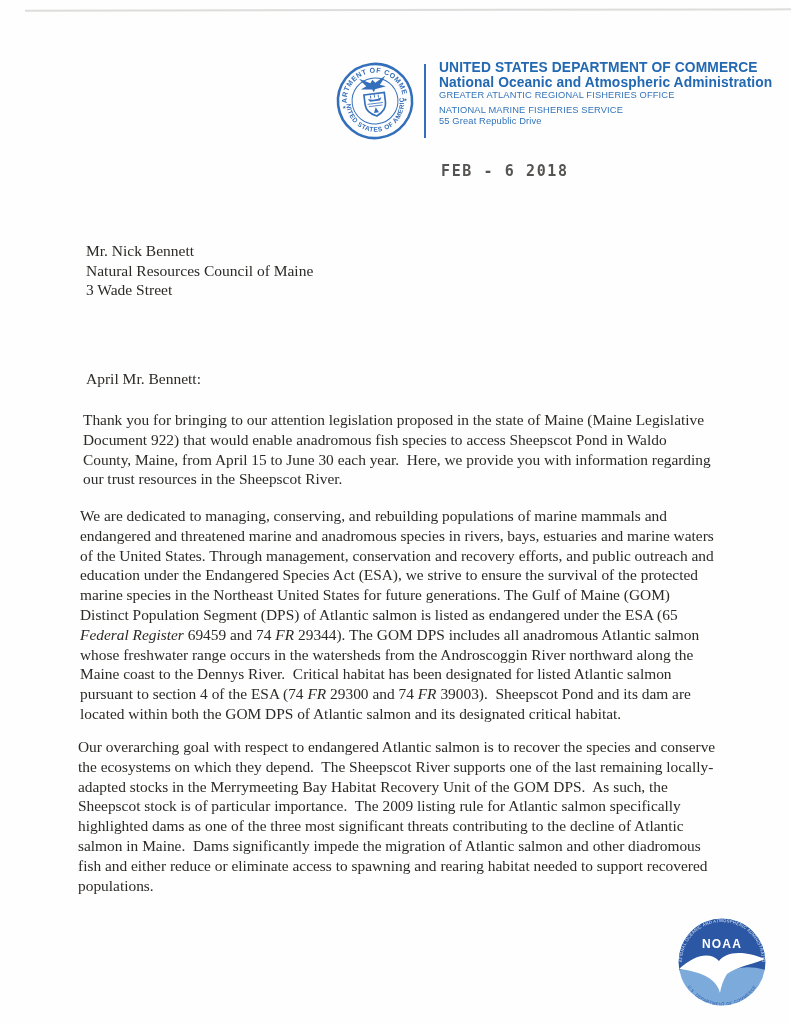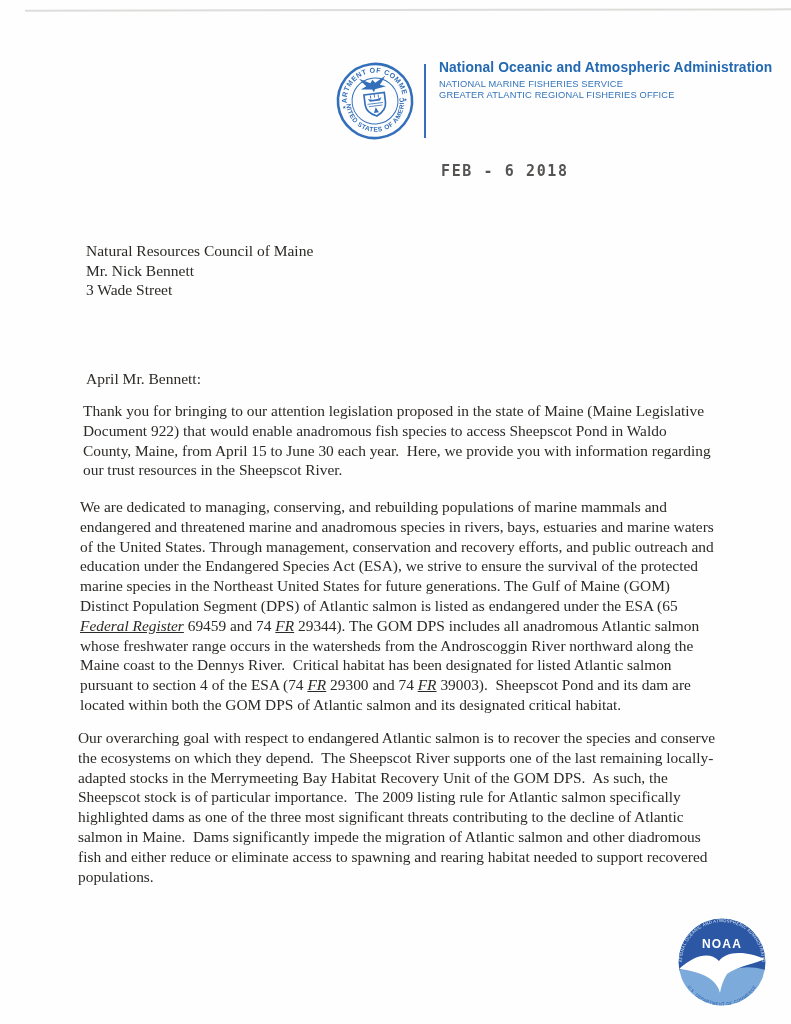--- a/index.html
+++ b/index.html
@@ -26,25 +26,25 @@
   
   .date-stamp {
     position:absolute; left:441px; top:162px;
     font-family:"DejaVu Sans Mono", monospace; font-size:15px; font-weight:600;
     color:#555452; letter-spacing:1.6px; transform:scaleY(1.08);
   }
   
   .recipient { position:absolute; left:86px; top:241px; font-size:15.5px; line-height:19.6px; }
   .subject   { position:absolute; left:87px; top:337px; font-size:15.5px; white-space:pre-wrap; }
   .salutation{ position:absolute; left:86px; top:370px; font-size:15.5px; }
-  .para { position:absolute; font-size:15.4px; line-height:19.8px; white-space:pre-wrap; text-align:left; }
+  .para { position:absolute; font-size:15.4px; line-height:19.8px; white-space:pre-wrap; text-align:left;margin-top:9px; }
   .para1 { left:83px; top:401px; width:634px; }
   .para2 { left:80px; top:497px; width:637px; }
   .para3 { left:78px; top:728px; width:640px; }
-  .para em { font-style:italic;text-decoration:underline; }
+  .para em { font-style:italic; }
   
   .noaa-wrap { position:absolute; left:676px; top:915px; width:92px; height:94px; }
   svg text { font-family:"Liberation Sans", sans-serif; }
 </style>
 </head>
 <body>
 
 <div class="page">
 
   <div class="scan-line"></div>
@@ -71,31 +71,33 @@
           <path fill="none" stroke="#336fba" stroke-width="1.7" d="M -10.5 -7.5 h 21 v 10 q 0 8.5 -10.5 13 q -10.5 -4.5 -10.5 -13 z"></path>
           <path fill="#336fba" d="M -7 -3 q 7 3 14 0 l -1.8 3.2 h -10.4 z"></path>
           <path stroke="#336fba" stroke-width="0.9" fill="none" d="M -4 -3 v -3.2 M 0 -3.6 v -3.4 M 4 -3 v -3.2"></path>
           <path stroke="#336fba" stroke-width="0.8" fill="none" d="M -8 2.5 h 16 M -7 5 h 14"></path>
           <path fill="#336fba" d="M 0 6.5 l 2.6 5.5 h -5.2 z"></path>
         </g>
       </svg>
     </div>
     <div class="lh-divider"></div>
     <div class="lh-text">
+      <div class="lh-line1">UNITED STATES DEPARTMENT OF COMMERCE</div>
       <div class="lh-line2">National Oceanic and Atmospheric Administration</div>
+      <div class="lh-small">GREATER ATLANTIC REGIONAL FISHERIES OFFICE</div>
       <div class="lh-small first">NATIONAL MARINE FISHERIES SERVICE</div>
-      <div class="lh-small">GREATER ATLANTIC REGIONAL FISHERIES OFFICE</div>
+      <div class="lh-small">55 Great Republic Drive</div>
     </div>
   </div>
 
   <div class="date-stamp">FEB - 6 2018</div>
 
   <div class="recipient">
+    <div>Mr. Nick Bennett</div>
     <div>Natural Resources Council of Maine</div>
-    <div>Mr. Nick Bennett</div>
     <div>3 Wade Street</div>
   </div>
 
 
   <div class="salutation">April Mr. Bennett:</div>
 
   <div class="para para1">Thank you for bringing to our attention legislation proposed in the state of Maine (Maine Legislative Document 922) that would enable anadromous fish species to access Sheepscot Pond in Waldo County, Maine, from April 15 to June 30 each year.  Here, we provide you with information regarding our trust resources in the Sheepscot River.</div>
   <div class="para para2"><span>We are dedicated to managing, conserving, and rebuilding populations of marine mammals and endangered and threatened marine and anadromous species in rivers, bays, estuaries and marine waters of the United States. Through management, conservation and recovery efforts, and public outreach and education under the Endangered Species Act (ESA), we strive to ensure the survival of the protected marine species in the Northeast United States for future generations. The Gulf of Maine (GOM) Distinct Population Segment (DPS) of Atlantic salmon is listed as endangered under the ESA (65 </span><em>Federal Register</em><span> 69459 and 74 </span><em>FR</em><span> 29344). The GOM DPS includes all anadromous Atlantic salmon whose freshwater range occurs in the watersheds from the Androscoggin River northward along the Maine coast to the Dennys River.  Critical habitat has been designated for listed Atlantic salmon pursuant to section 4 of the ESA (74 </span><em>FR</em><span> 29300 and 74 </span><em>FR</em><span> 39003).  Sheepscot Pond and its dam are located within both the GOM DPS of Atlantic salmon and its designated critical habitat.</span></div>
   <div class="para para3">Our overarching goal with respect to endangered Atlantic salmon is to recover the species and conserve the ecosystems on which they depend.  The Sheepscot River supports one of the last remaining locally-adapted stocks in the Merrymeeting Bay Habitat Recovery Unit of the GOM DPS.  As such, the Sheepscot stock is of particular importance.  The 2009 listing rule for Atlantic salmon specifically highlighted dams as one of the three most significant threats contributing to the decline of Atlantic salmon in Maine.  Dams significantly impede the migration of Atlantic salmon and other diadromous fish and either reduce or eliminate access to spawning and rearing habitat needed to support recovered populations.</div>
 

